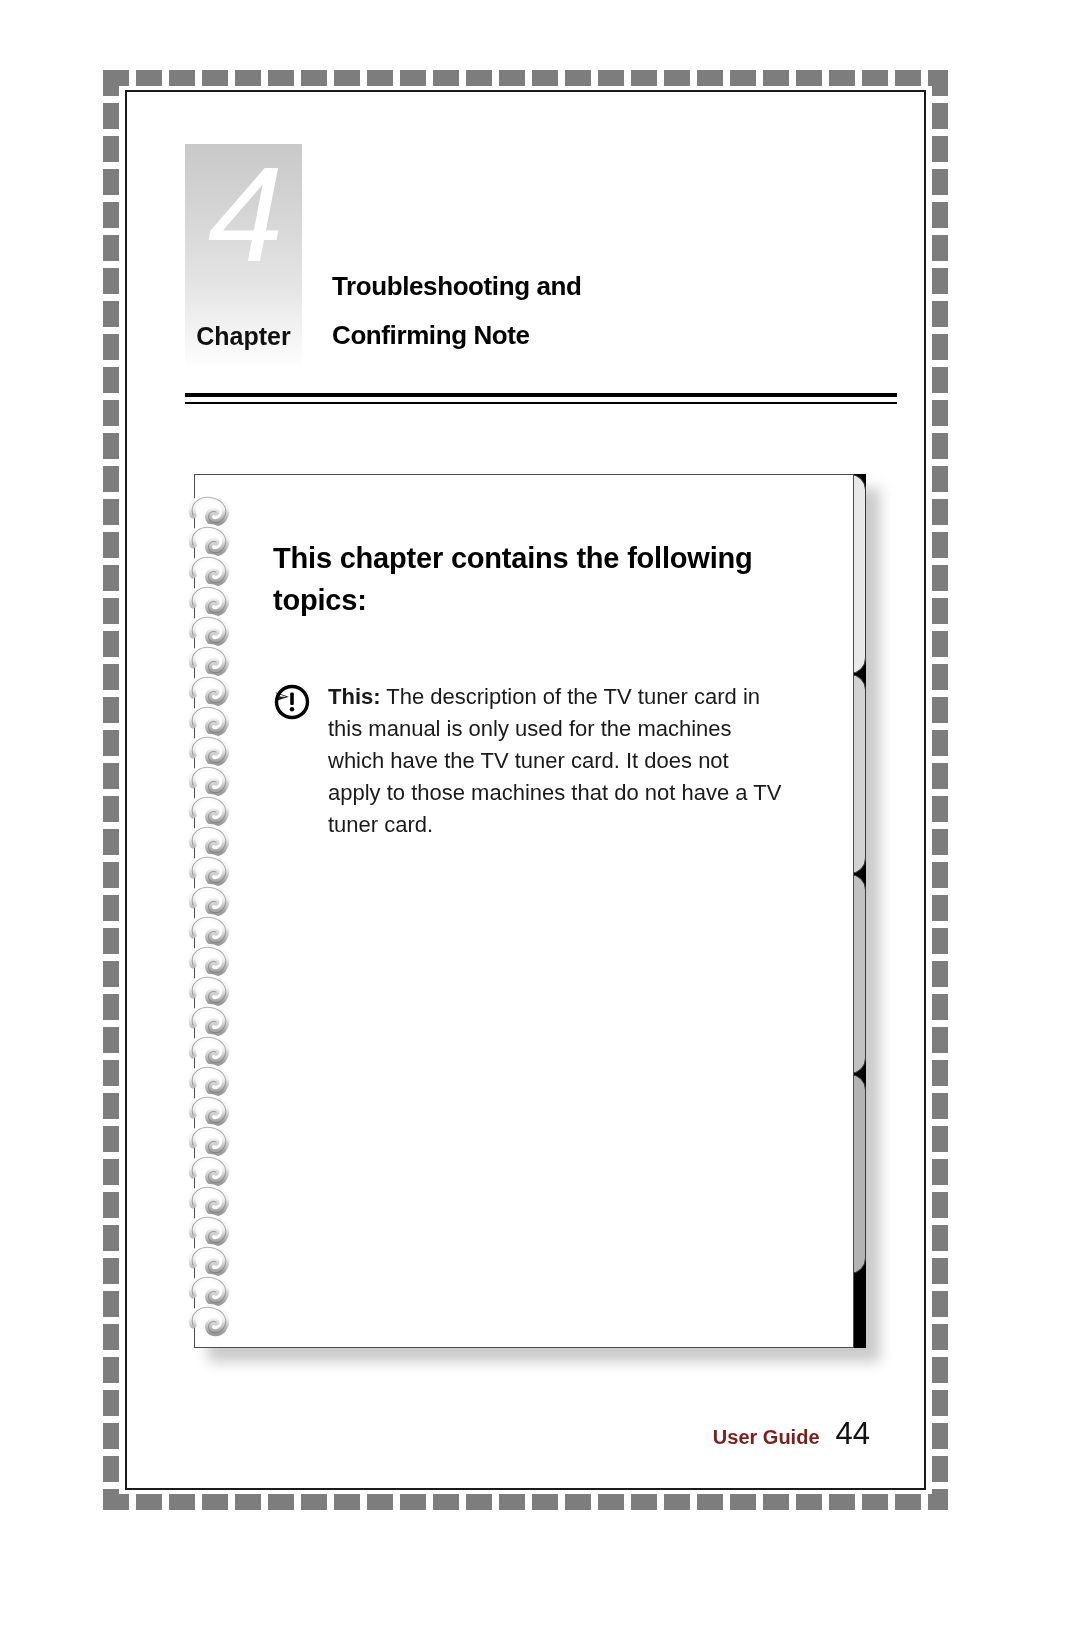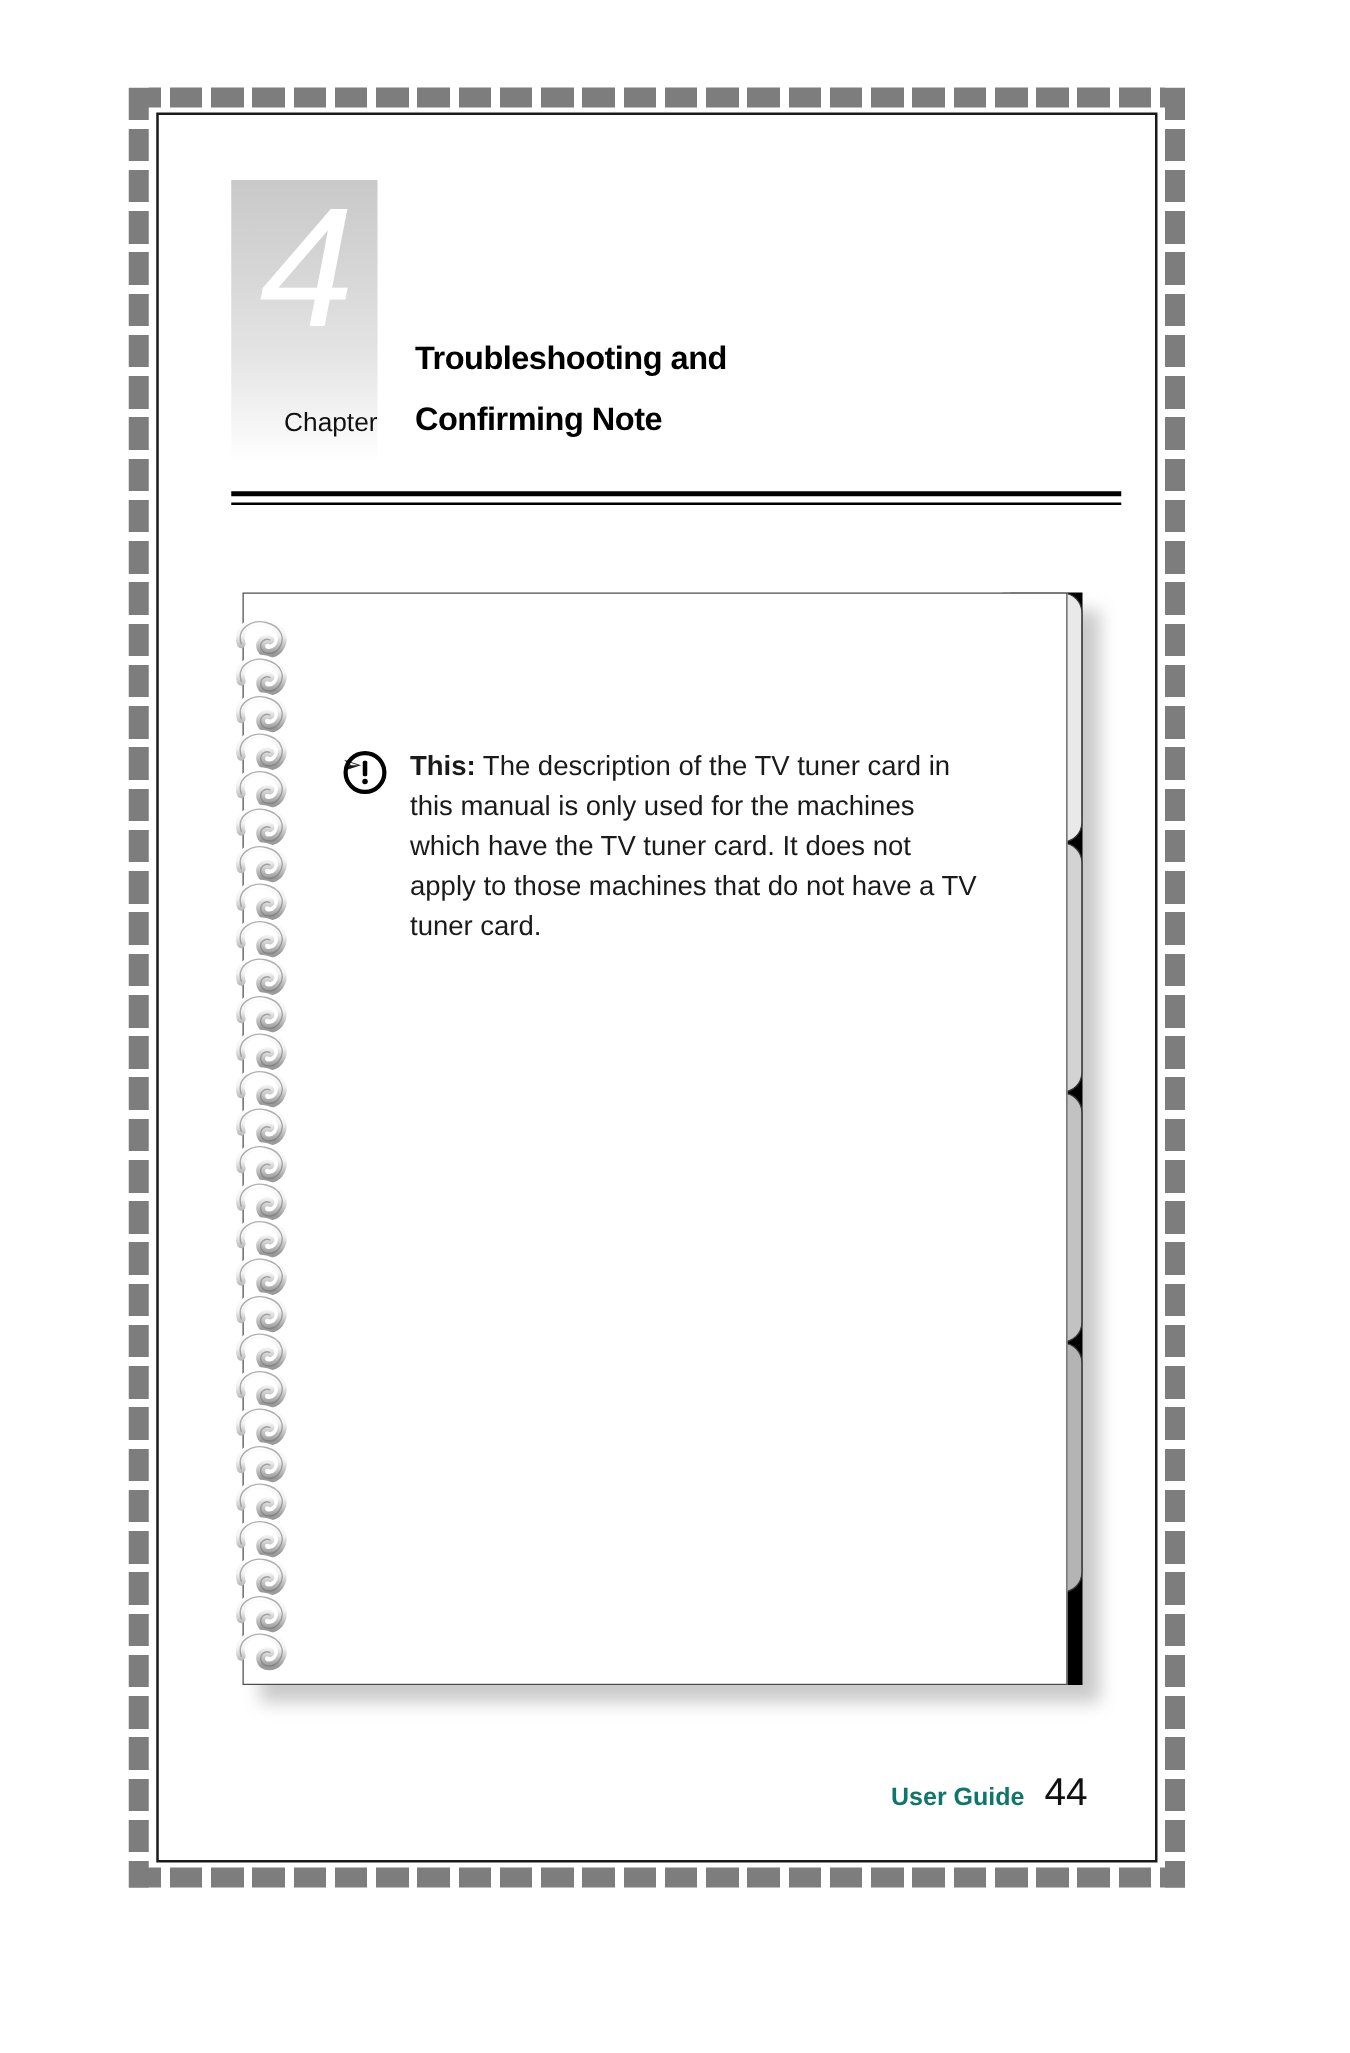--- a/index.html
+++ b/index.html
@@ -86,24 +86,24 @@
     font-weight: 400;
     color: #ffffff;
     font-family: "Liberation Sans", sans-serif;
     letter-spacing: -4px;
   }
   .chapter-word {
     position: absolute;
     left: 0;
     bottom: 18px;
     width: 117px;
-    text-align: right;
-    font-size: 21px;
+    text-align: center;
+    font-size: 25px;
     color: #111111;
-    font-weight: 400;
+    font-weight: 700;
   }
   .chapter-title {
     position: absolute;
     left: 147px;
     top: 118px;
     width: 560px;
     font-size: 26px;
     line-height: 49px;
     font-weight: bold;
     color: #000000;
@@ -251,21 +251,21 @@
     position: absolute;
     right: 54px;
     bottom: 36px;
     display: flex;
     align-items: baseline;
     gap: 16px;
   }
   .footer-label {
     font-size: 20px;
     font-weight: bold;
-    color: #0f766e;
+    color: #7f1d1d;
   }
   .footer-page {
     font-size: 31px;
     color: #111111;
   }
 </style>
 </head>
 <body>
 
 <div id="page-root">
@@ -296,20 +296,21 @@
       <div class="notebook-shadow"></div>
       <div class="notebook-blackband"></div>
 
       <div class="tab tab-1" style="background: rgb(233, 233, 233);">1</div>
       <div class="tab tab-2" style="background: rgb(211, 211, 211);">2</div>
       <div class="tab tab-3" style="background: rgb(194, 194, 194);">3</div>
       <div class="tab tab-4" style="background: rgb(180, 180, 180);">4</div>
 
       <div class="notebook-sheet">
         <div class="nb-content">
+          <div class="nb-heading">This chapter contains the following topics:</div>
 
           <div class="nb-bullet-list">
             <div class="nb-bullet">
               <span class="arrow">➢</span>
             </div>
           </div>
 
           <div class="nb-note">
             <span class="note-icon">
               <svg width="38" height="38" viewBox="0 0 38 38">

